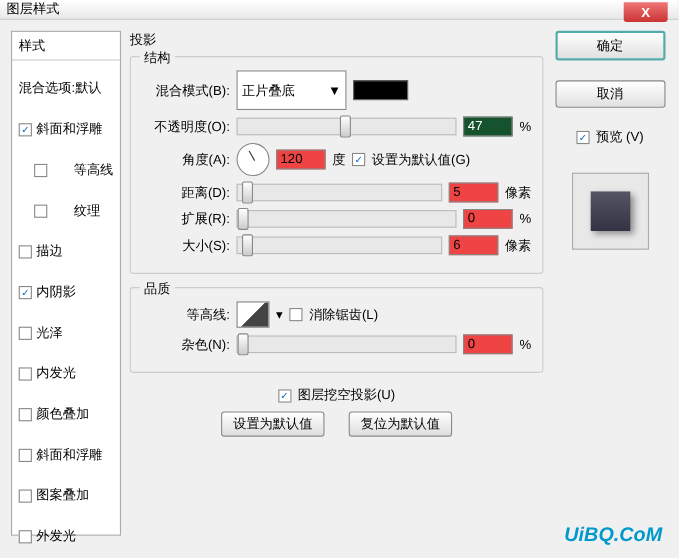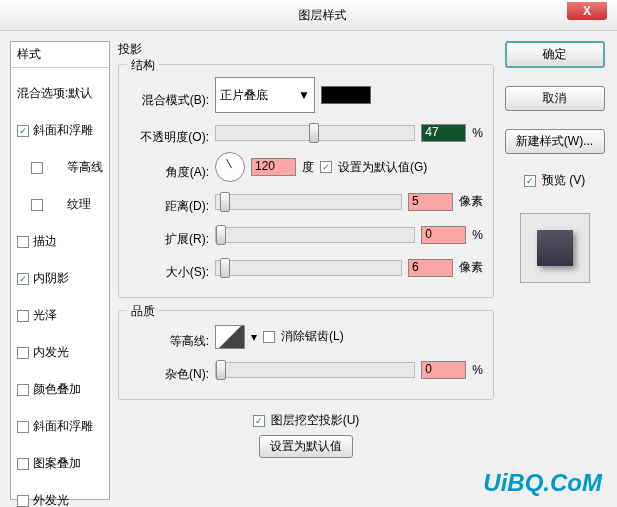--- a/index.html
+++ b/index.html
@@ -1,48 +1,48 @@
 <!DOCTYPE html>
 <html><head>
 <meta charset="utf-8">
 <style>
 * { box-sizing: border-box; margin: 0; padding: 0; font-family: "Microsoft YaHei", SimSun, sans-serif; font-size: 12px; }
 body { background: #f0f0f0; width: 617px; height: 507px; position: relative; }
-.titlebar { height: 31px; background: linear-gradient(#fff, #e8e8e8); border-bottom: 1px solid #ccc; display: flex; align-items: center; padding-left: 28px; position: relative; justify-content: center; }
+.titlebar { height: 18px; background: linear-gradient(#fff, #e8e8e8); border-bottom: 1px solid #ccc; display: flex; align-items: center; padding-left: 6px; position: relative; }
 .close-btn { position: absolute; right: 10px; top: 2px; width: 40px; height: 18px; background: linear-gradient(#e77, #c33); border-radius: 0 0 3px 3px; color: #fff; display: flex; align-items: center; justify-content: center; font-weight: bold; cursor: pointer; }
 .main { display: flex; padding: 10px; gap: 8px; height: calc(100% - 28px); }
 .sidebar { width: 100px; border: 1px solid #aaa; background: #fff; }
 .sidebar-header { padding: 4px 6px; border-bottom: 1px solid #ccc; }
 .sidebar-item { padding: 3px 6px; display: flex; align-items: center; gap: 4px; cursor: pointer; margin-top: 14px; }
 .sidebar-item.selected { background: #3399ff; color: #fff; }
 .sidebar-item.indent { padding-left: 20px; gap: 24px; }
 .chk { width: 12px; height: 12px; border: 1px solid #888; background: #fff; display: inline-flex; align-items: center; justify-content: center; font-size: 9px; color: #0066cc; }
 .chk.checked::after { content: "✓"; }
 .center { flex: 1; position: relative; }
 .group { border: 1px solid #ccc; border-radius: 3px; padding: 12px 10px 10px; margin-bottom: 12px; position: relative; }
 .group-title { position: absolute; top: -8px; left: 8px; background: #f0f0f0; padding: 0 4px; }
 .row { display: flex; align-items: center; margin-bottom: 6px; gap: 6px; }
-.row label { width: 80px; text-align: right; margin-top: 10px; }
+.row label { width: 80px; text-align: right; }
 .select { width: 100px; height: 36px; border: 1px solid #888; background: #fff; display: flex; align-items: center; justify-content: space-between; padding: 0 4px; }
 .swatch { width: 50px; height: 18px; border: 1px solid #666; background: #000; }
 .slider { flex: 1; height: 16px; position: relative; background: #e8e8e8; border: 1px solid #bbb; }
 .slider-thumb { position: absolute; top: -3px; width: 10px; height: 20px; background: linear-gradient(#fff,#ccc); border: 1px solid #888; border-radius: 2px; }
-.num-input { width: 45px; height: 18px; border: 1px solid #888; background: #fca5a5; padding: 0 3px; text-align: left; }
+.num-input { width: 45px; height: 18px; border: 1px solid #888; background: #ef4444; padding: 0 3px; text-align: left; }
 .num-input.sel { background: #14532d; color: #fff; }
 .angle-dial { width: 30px; height: 30px; border: 1px solid #888; border-radius: 50%; background: #fff; position: relative; }
 .angle-dial::after { content: ""; position: absolute; left: 15px; top: 5px; width: 1px; height: 10px; background: #333; transform-origin: bottom; transform: rotate(-30deg); }
 .contour { width: 30px; height: 24px; border: 1px solid #888; background: linear-gradient(135deg,#fff 49%,#444 51%); }
 .btnrow { display: flex; gap: 22px; justify-content: center; margin-top: 6px; }
 .btn { border: 1px solid #888; background: linear-gradient(#fff,#ddd); padding: 2px 10px; border-radius: 3px; cursor: pointer; }
 .right { width: 105px; display: flex; flex-direction: column; gap: 18px; align-items: center; }
 .rbtn { width: 100px; border: 1px solid #888; background: linear-gradient(#fff,#e0e0e0); padding: 3px 0; text-align: center; border-radius: 3px; cursor: pointer; }
 .rbtn.primary { border: 2px solid #5aa; }
 .preview { width: 70px; height: 70px; border: 1px solid #aaa; background: #e8e8e8; display: flex; align-items: center; justify-content: center; }
 .preview-inner { width: 36px; height: 36px; background: linear-gradient(#556,#334); box-shadow: 3px 3px 6px rgba(0,0,0,.4); }
-.watermark { position: absolute; right: 15px; bottom: 10px; font-size: 24px; color: #0099cc; font-style: italic; font-weight: bold; }
+.watermark { position: absolute; right: 15px; bottom: 10px; font-size: 18px; color: #0099cc; font-style: italic; font-weight: bold; }
 </style>
 </head>
 <body>
 
 <div class="titlebar">
   <span>图层样式</span>
   <div class="close-btn">
     <span>X</span>
   </div>
 </div>
@@ -175,27 +175,27 @@
         <span>%</span>
       </div>
     </div>
 
     <div class="row" style="justify-content:center">
       <span class="chk checked"></span>
       <span>图层挖空投影(U)</span>
     </div>
     <div class="btnrow">
       <div class="btn">设置为默认值</div>
+      <div class="btn">复位为默认值</div>
     </div>
   </div>
 
   <div class="right">
     <div class="rbtn primary">确定</div>
     <div class="rbtn">取消</div>
-    <div class="rbtn">新建样式(W)...</div>
     <div class="row">
         <span class="chk checked"></span>
         <span>预览 (V)</span>
       </div>
     <div class="preview">
         <div class="preview-inner"></div>
       </div>
   </div>
 </div>
 

